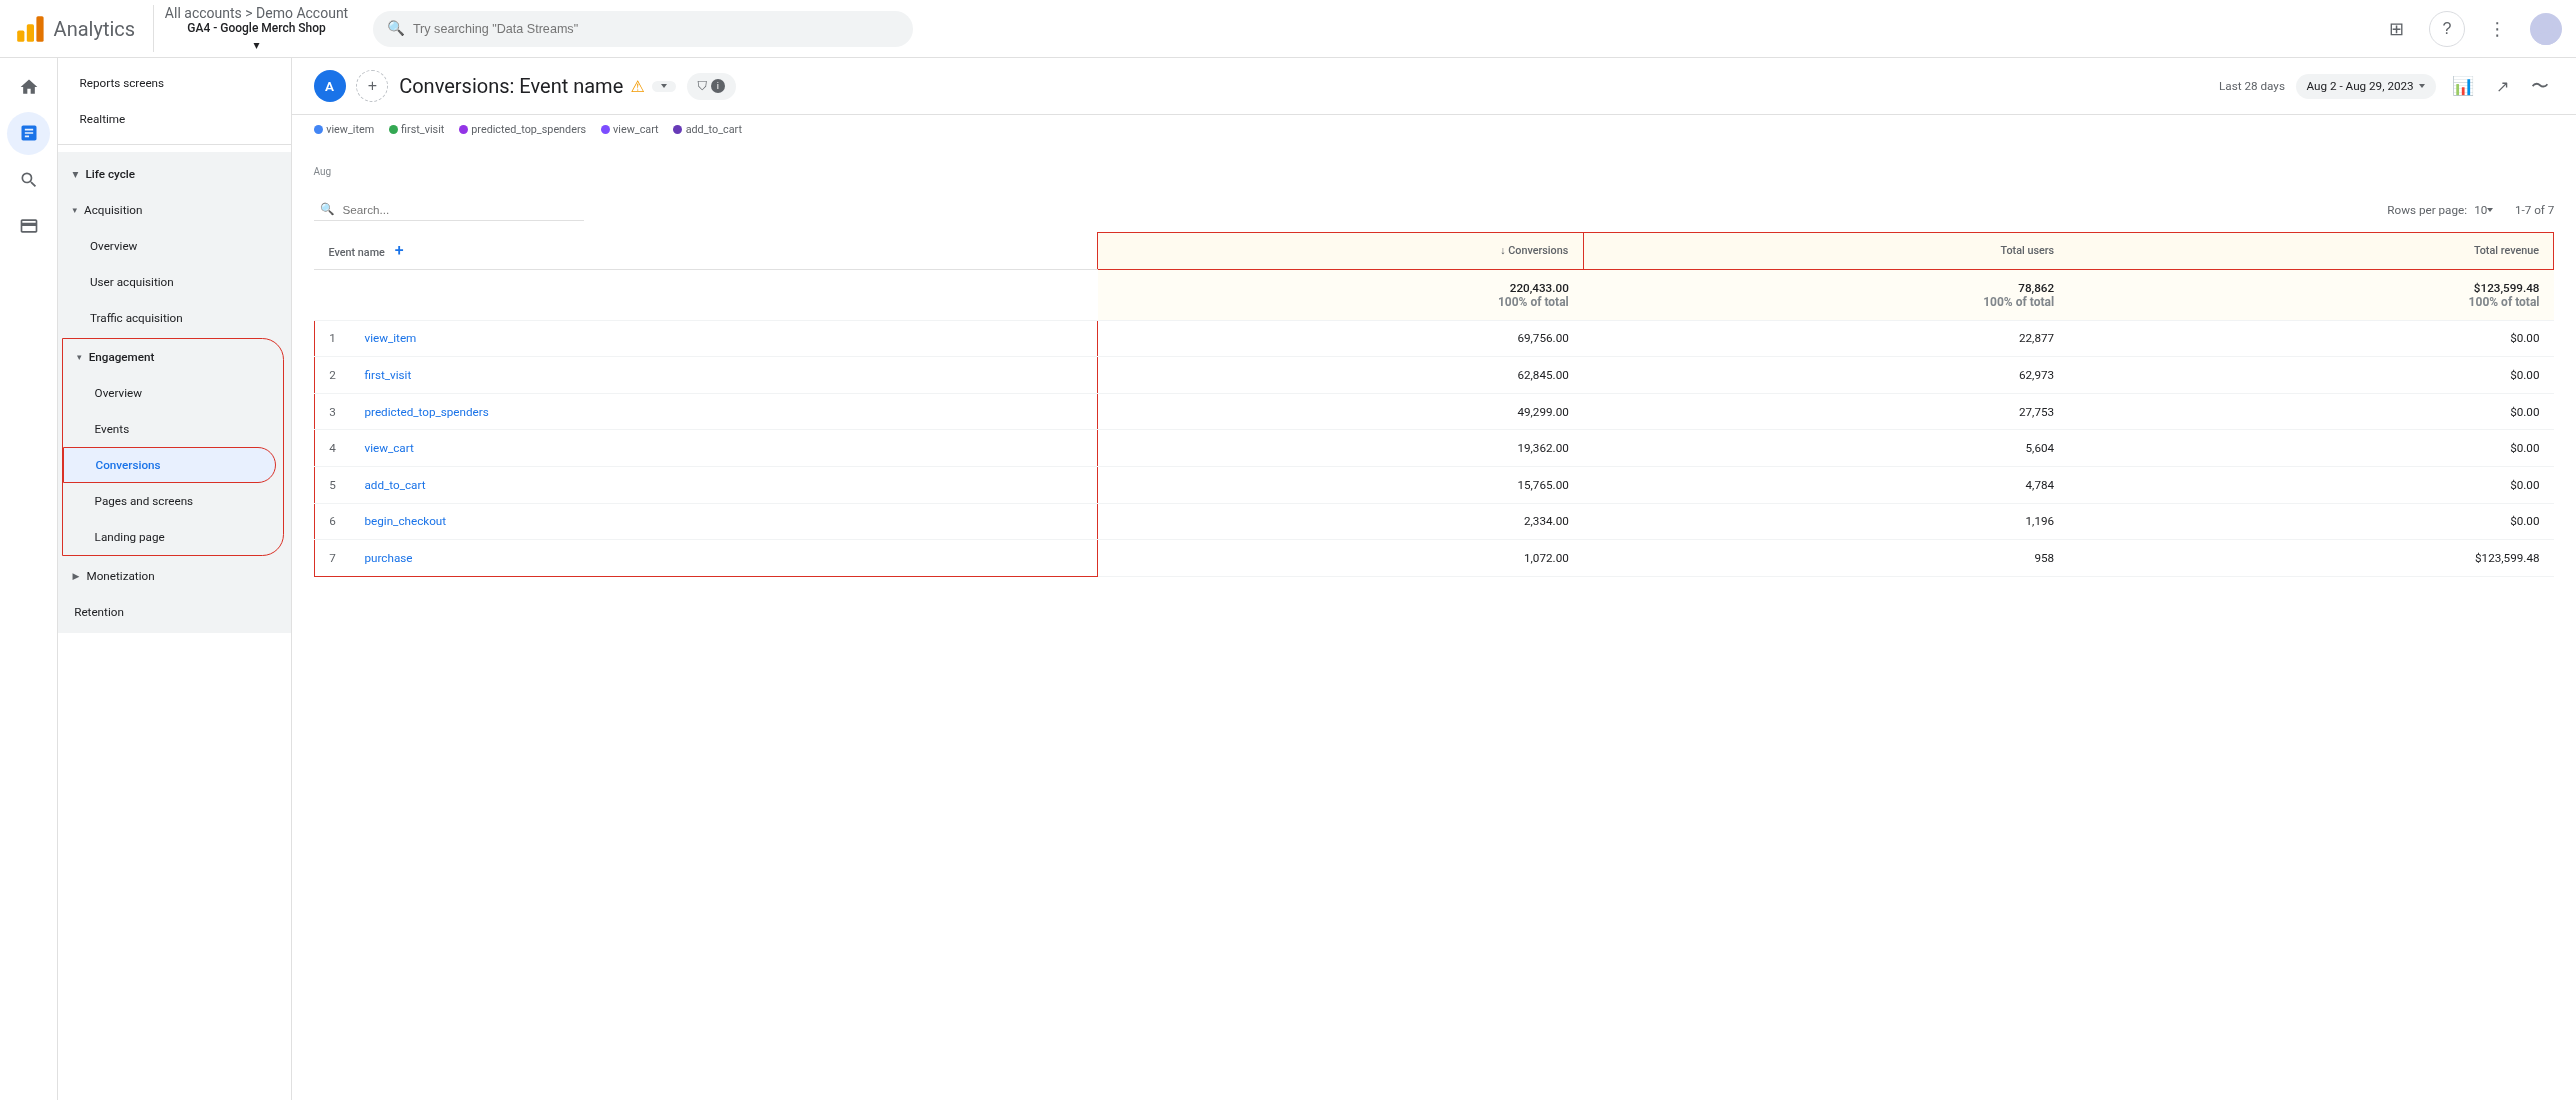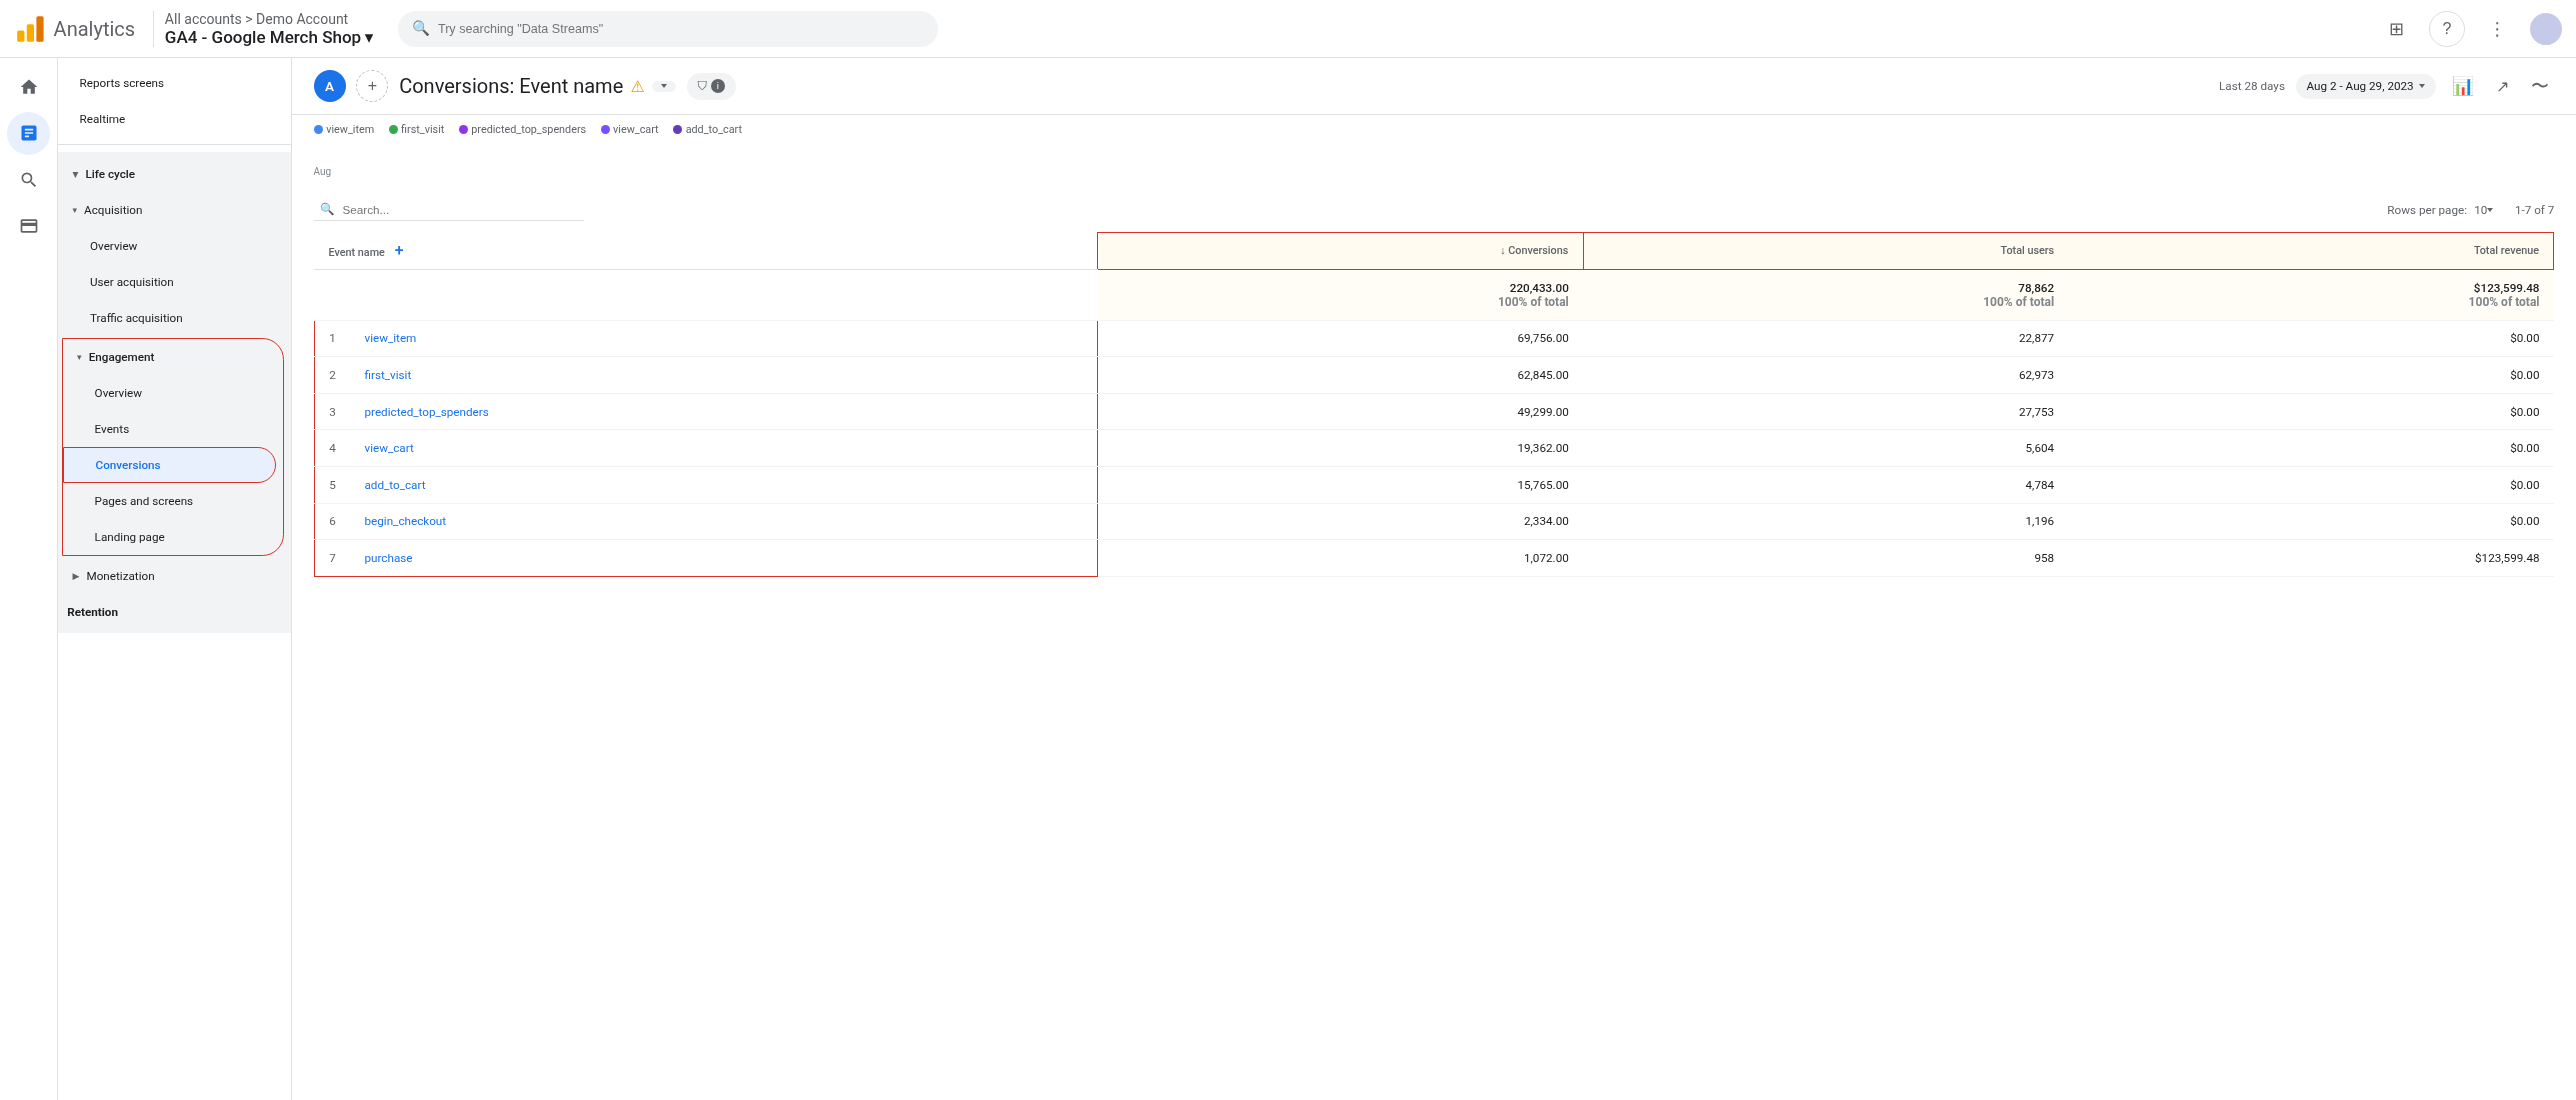--- a/index.html
+++ b/index.html
@@ -9,21 +9,21 @@
     .top-nav {
       display: flex; align-items: center; height: 58px;
       background: #fff; border-bottom: 0.9px solid #e0e0e0;
       padding: 0 14.4px; gap: 10.8px; position: fixed; top: 0; left: 0; right: 0; z-index: 100;
     }
     .logo-area { display: flex; align-items: center; gap: 7.2px; }
     .logo-icon { width: 32px; height: 32px; }
     .logo-text { font-size: 20px; color: #5f6368; font-weight: 400; }
     .account-nav { display: flex; flex-direction: column; margin-left: 7.2px; border-left: 0.9px solid #e0e0e0; padding-left: 10.8px; }
     .account-breadcrumb { font-size: 14px; color: #5f6368; }
-    .account-name { font-size: 17px; color: #202124; font-weight: 500; display: flex; align-items: center; gap: 3.6px; }
+    .account-name { font-size: 12px; color: #202124; font-weight: 500; display: flex; align-items: center; gap: 3.6px; flex-direction: column; }
     .search-bar {
       flex: 1; max-width: 540px; height: 36px; background: #f1f3f4; border-radius: 21.6px;
       display: flex; align-items: center; padding: 0 14.4px; gap: 7.2px; margin: 0 14.4px;
     }
     .search-bar input { border: none; background: transparent; font-size: 12.6px; color: #5f6368; outline: none; width: 100%; }
     .top-nav-right { margin-left: auto; display: flex; align-items: center; gap: 14.4px; }
     .nav-icon-btn { width: 36px; height: 36px; border-radius: 50%; display: flex; align-items: center; justify-content: center; cursor: pointer; color: #5f6368; font-size: 18px; border: none; background: transparent; }
     .avatar { width: 32px; height: 32px; border-radius: 50%; background: #c5cae9; display: flex; align-items: center; justify-content: center; overflow: hidden; cursor: pointer; }
 
     
@@ -235,21 +235,21 @@
       <div class="nav-sub-item">
         <span>Landing page</span>
       </div>
     </div>
 
     <div class="nav-section-header" style="font-weight:400; padding-left:14.4px;">
       <span style="margin-right:7.2px; font-size:9px; color:#5f6368;">▶</span>
       <span>Monetization</span>
     </div>
 
-    <div class="nav-section-header" style="font-weight:700; padding-left:2px;">
+    <div class="nav-section-header" style="font-weight:400; padding-left:9px;">
       <span style="margin-right:7.2px; font-size:9px; color:#5f6368; margin-left:0px;"></span>
       <span>Retention</span>
     </div>
   </div>
 </div>
 
 <div class="main-content">
 
   <div class="report-header">
     <div class="a-badge">A</div>

